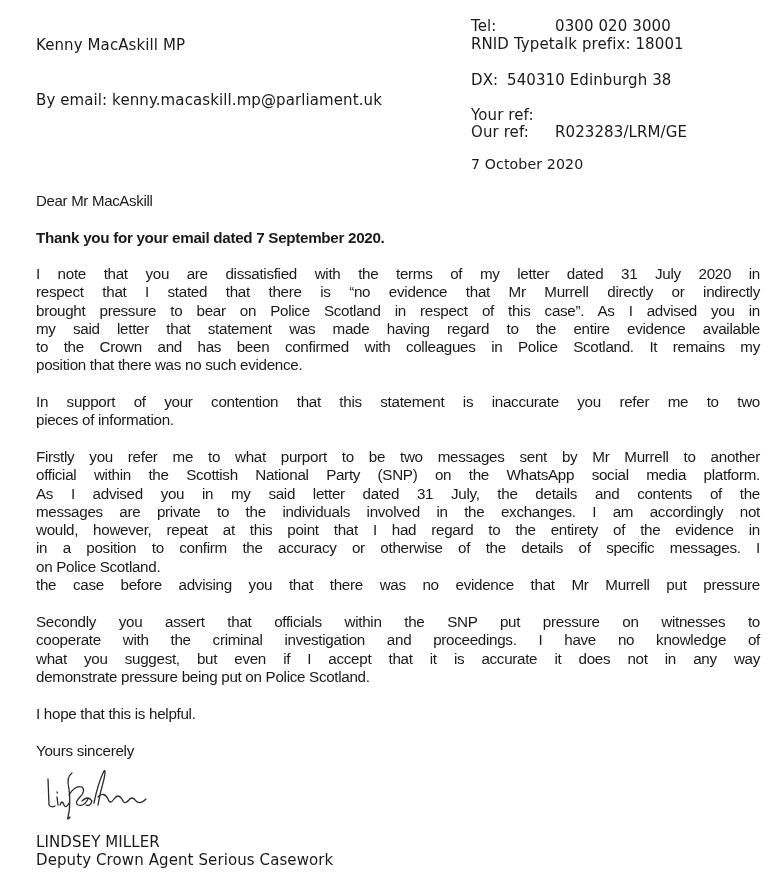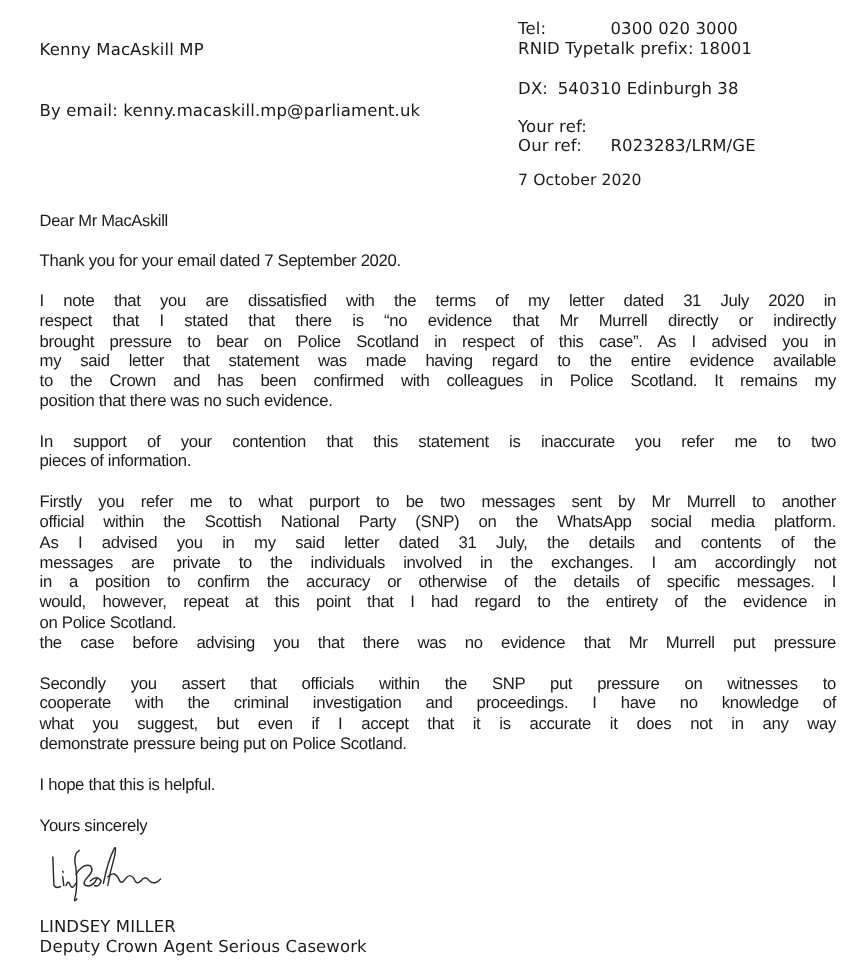--- a/index.html
+++ b/index.html
@@ -39,21 +39,21 @@
 <div class="hdr-right v" style="top:106px;">
   <span class="tab" style="width:84px;">Your ref:</span><span></span>
 </div>
 <div class="hdr-right v" style="top:123px;">
   <span class="tab" style="width:84px;">Our ref:</span><span>R023283/LRM/GE</span>
 </div>
 <div class="hdr-right v" style="top:156px; font-size:14.2px;">7 October 2020</div>
 
 <div class="abs" style="left:36px; top:192px; font-family:'Liberation Sans',sans-serif; font-size:15px; letter-spacing:-0.3px;">Dear Mr MacAskill</div>
 
-<div class="para" style="top:229px;">
+<div class="para" style="top:229px;font-weight:bold;">
   <span class="line last">Thank you for your email dated 7 September 2020.</span>
 </div>
 
 <div class="para" style="top:265px;">
   <span class="line">I note that you are dissatisfied with the terms of my letter dated 31 July 2020 in</span>
   <span class="line">respect that I stated that there is “no evidence that Mr Murrell directly or indirectly</span>
   <span class="line">brought pressure to bear on Police Scotland in respect of this case”. As I advised you in</span>
   <span class="line">my said letter that statement was made having regard to the entire evidence available</span>
   <span class="line">to the Crown and has been confirmed with colleagues in Police Scotland. It remains my</span>
   <span class="line last">position that there was no such evidence.</span>
@@ -62,22 +62,22 @@
 <div class="para" style="top:393px;">
   <span class="line">In support of your contention that this statement is inaccurate you refer me to two</span>
   <span class="line last">pieces of information.</span>
 </div>
 
 <div class="para" style="top:448px;">
   <span class="line">Firstly you refer me to what purport to be two messages sent by Mr Murrell to another</span>
   <span class="line">official within the Scottish National Party (SNP) on the WhatsApp social media platform.</span>
   <span class="line">As I advised you in my said letter dated 31 July, the details and contents of the</span>
   <span class="line">messages are private to the individuals involved in the exchanges. I am accordingly not</span>
+  <span class="line">would, however, repeat at this point that I had regard to the entirety of the evidence in</span>
   <span class="line">in a position to confirm the accuracy or otherwise of the details of specific messages. I</span>
-  <span class="line">would, however, repeat at this point that I had regard to the entirety of the evidence in</span>
   <span class="line last">on Police Scotland.</span>
   <span class="line">the case before advising you that there was no evidence that Mr Murrell put pressure</span>
 </div>
 
 <div class="para" style="top:613px;">
   <span class="line">Secondly you assert that officials within the SNP put pressure on witnesses to</span>
   <span class="line">cooperate with the criminal investigation and proceedings. I have no knowledge of</span>
   <span class="line">what you suggest, but even if I accept that it is accurate it does not in any way</span>
   <span class="line last">demonstrate pressure being put on Police Scotland.</span>
 </div>

